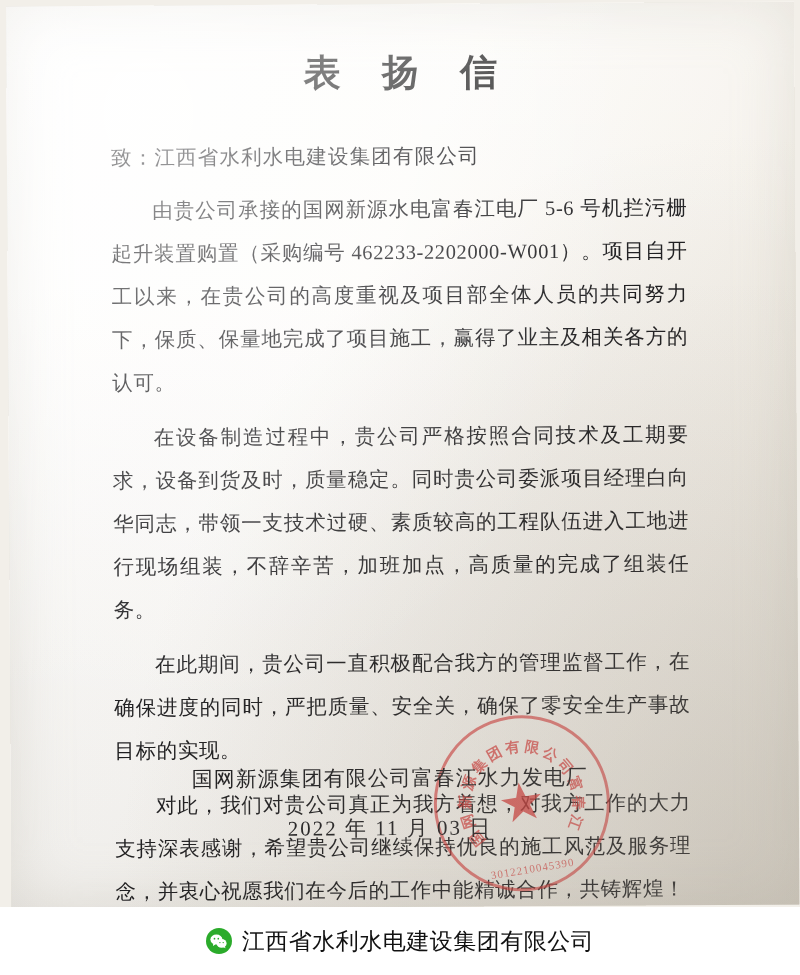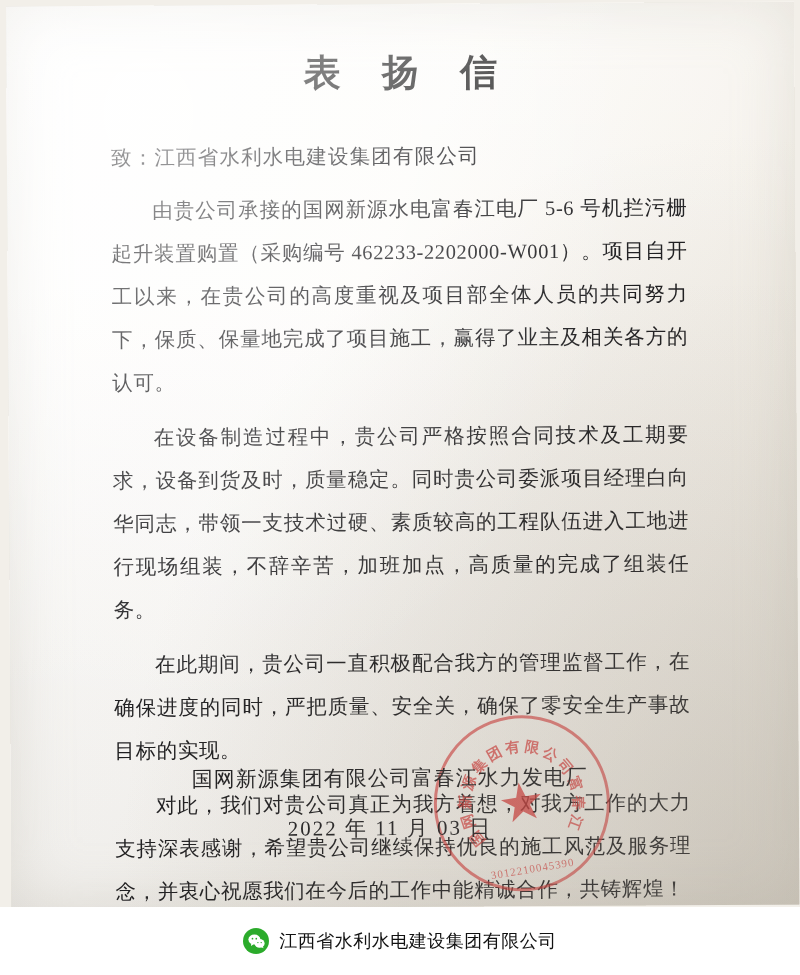--- a/index.html
+++ b/index.html
@@ -174,21 +174,21 @@
     width: 26px;
     height: 26px;
     border-radius: 50%;
     background: #2bab2b;
     display: inline-flex;
     align-items: center;
     justify-content: center;
   }
   .wechat-badge svg { display: block; }
   #footer .brand {
-    font-size: 18px;
+    font-size: 23px;
     color: #111111;
     font-family: Liberation Sans, sans-serif;
     letter-spacing: 0.5px;
   }
 </style>
 </head>
 <body>
 
 <div id="page">
 

